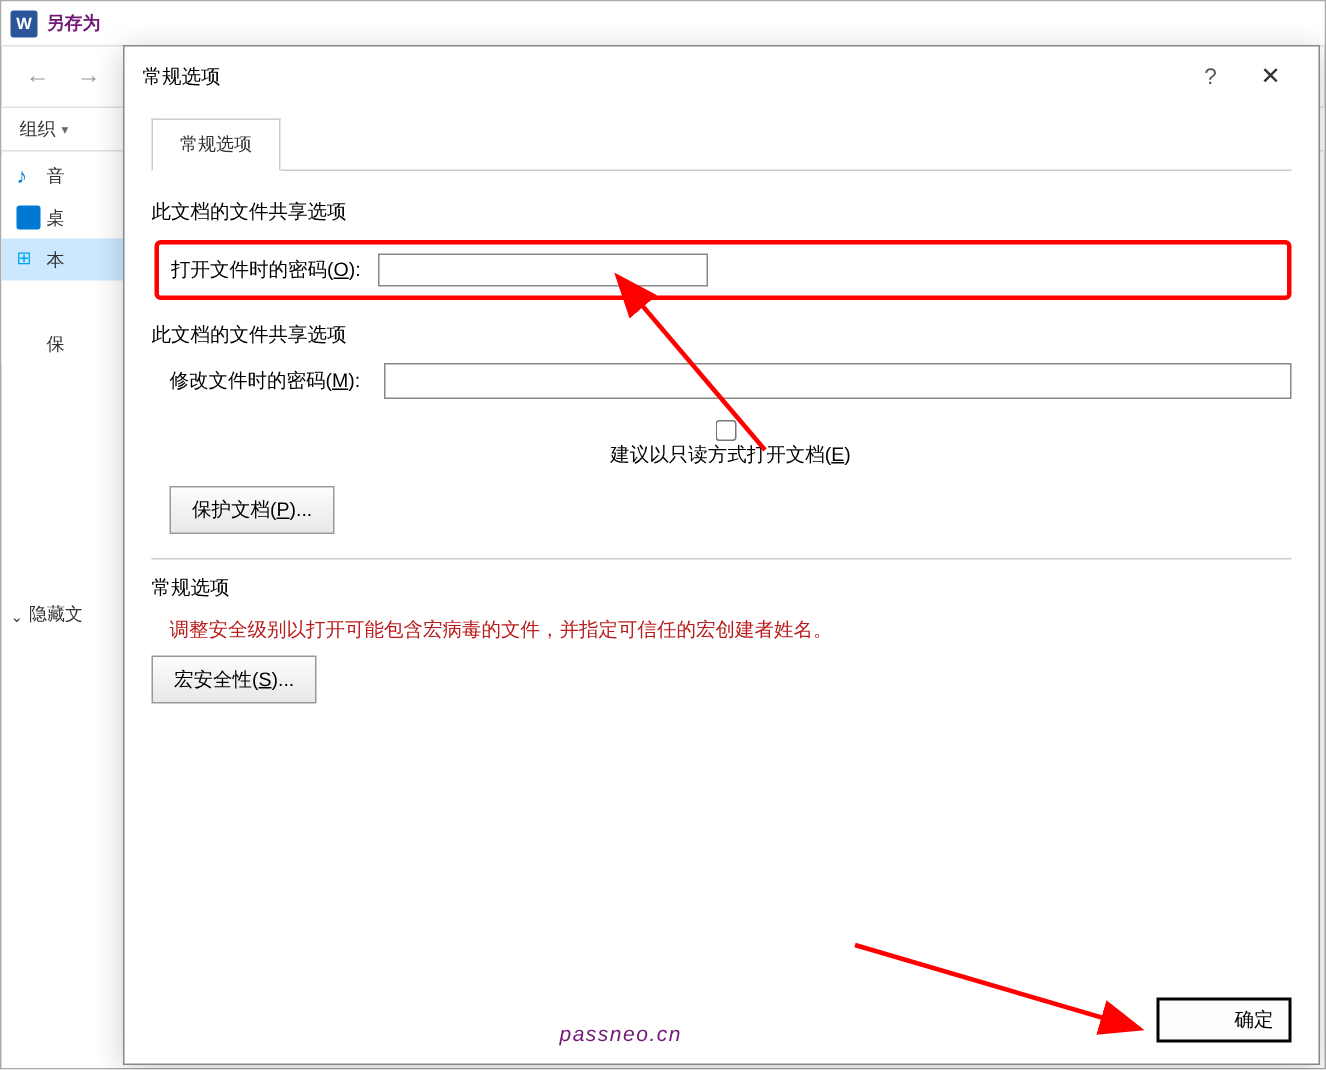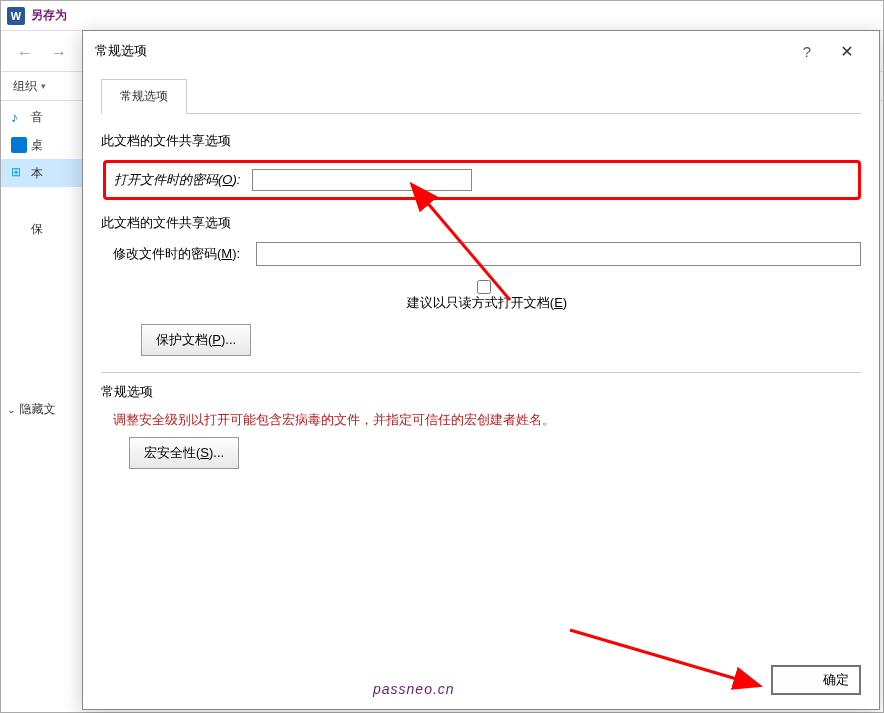--- a/index.html
+++ b/index.html
@@ -36,38 +36,38 @@
     .dlg-body { padding: 8px 18px; }
     .tab-row { display: flex; border-bottom: 1px solid #ccc; margin-bottom: 18px; }
     .tab { padding: 8px 18px; font-size: 12px; color: #333; background: #fff; border: 1px solid #ccc; border-bottom: 1px solid #fff; margin-bottom: -1px; }
     
     .section-lbl { font-size: 13px; color: #000; margin-bottom: 10px; }
     .field-row { display: flex; align-items: center; margin-bottom: 12px; padding-left: 12px; }
     .field-lbl { font-size: 13px; color: #000; margin-right: 16px; white-space: nowrap; }
     .field-input { flex: 1; height: 24px; border: 1px solid #888; padding: 0 4px; font-size: 13px; }
     
     .redbox { border: 3px solid #ff0000; border-radius: 4px; padding: 6px 8px; display: flex; align-items: center; margin-bottom: 14px; margin-left: 2px; }
-    .redbox .field-lbl { margin-right: 12px; font-style: italic; }
+    .redbox .field-lbl { margin-right: 12px; }
     .redbox-input { width: 220px; height: 22px; border: 1px solid #888; padding: 0 4px; font-size: 13px; }
     .redbox-gap { flex: 1; }
     
     .checkbox-row { display: flex; align-items: center; margin: 14px 0 12px 12px; font-size: 13px; flex-direction: column; }
     .checkbox-row input { width: 14px; height: 14px; margin-right: 6px; }
     
-    .btn { padding: 6px 14px; font-size: 13px; background: linear-gradient(#fdfdfd,#e8e8e8); border: 1px solid #999; cursor: pointer; margin-left: 28px; }
+    .btn { padding: 6px 14px; font-size: 13px; background: linear-gradient(#fdfdfd,#e8e8e8); border: 1px solid #999; cursor: pointer; }
     .protect-row { padding-left: 12px; margin-bottom: 16px; }
     
     .hr { border: none; border-top: 1px solid #ccc; margin: 6px 0 10px 0; }
     
     .macro-desc { font-size: 13px; color: #b91c1c; padding-left: 12px; margin-bottom: 8px; }
     .macro-btn-row { display: flex; }
     
     .dlg-footer { position: absolute; bottom: 14px; right: 18px; display: flex; gap: 12px; }
     .footer-btn { width: 90px; height: 30px; font-size: 13px; background: #fdfdfd; border: 1px solid #999; cursor: pointer; }
-    .footer-btn.primary { border: 2px solid #737373; padding-left: 40px; }
+    .footer-btn.primary { border: 2px solid #000000; padding-left: 40px; }
     
     .underline { text-decoration: underline; }
     
     .watermark { position: absolute; left: 290px; top: 650px; color: #701a75; font-size: 14px; letter-spacing: 1px; font-style: italic; }
     
     
     .arrow-svg { position: absolute; pointer-events: none; }
   </style>
 </head>
 <body>

